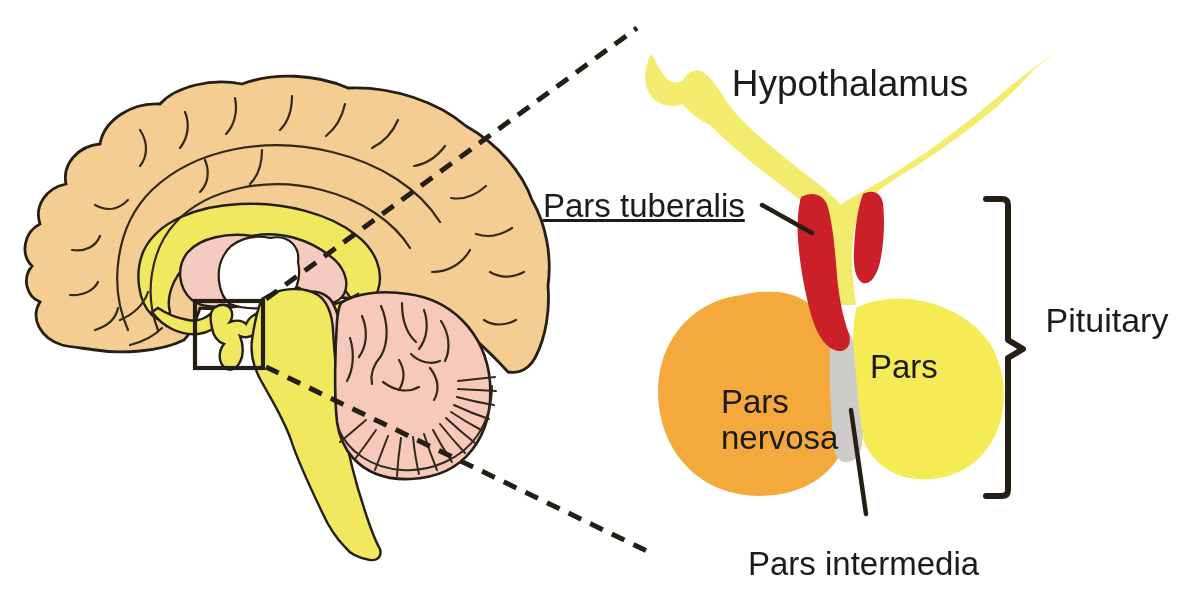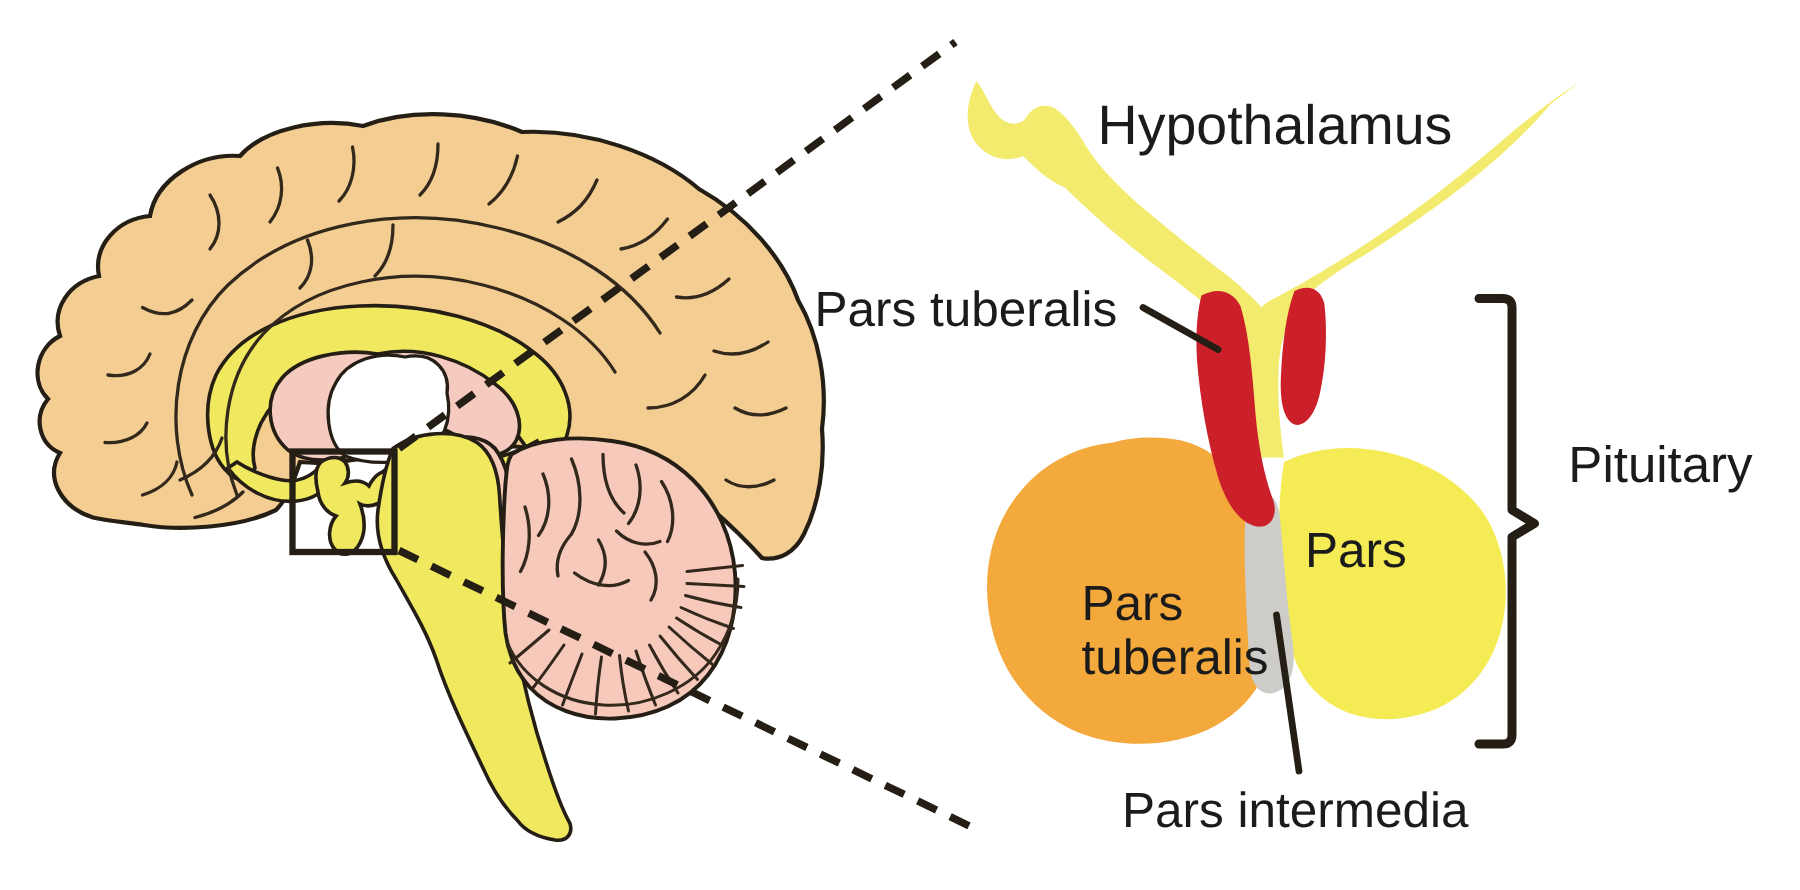--- a/index.html
+++ b/index.html
@@ -1,25 +1,25 @@
 <!DOCTYPE html>
 <html style="--bg: #FFFFFF; --label: #1B1B1B; --ink: #241E15; --sulcus_line: #33281C; --cerebrum_tan: #F3CD92; --brain_yellow: #F0E95F; --inner_pink: #F5CBBF; --cerebellum_pink: #F6C9BB; --band_yellow: #F2EB6E; --nervosa_yellow: #F4EB55; --distalis_orange: #F3A93C; --intermedia_gray: #CECCC9; --tuberalis_red: #CB1F29;"><head>
 <meta charset="utf-8">
 <style>
   html,body{margin:0;padding:0;background:#fff;}
   #stage{position:relative;width:1200px;height:593px;background:var(--bg);overflow:hidden;
          font-family:"Liberation Sans", sans-serif;}
   svg{position:absolute;left:0;top:0;}
   .lbl{position:absolute;color:var(--label);white-space:pre;line-height:1.1;}
   .lbl-hypothalamus{left:700px;top:64px;width:300px;text-align:center;font-size:37px;}
-  .lbl-tuberalis{left:543px;top:188px;font-size:33px;}
+  .lbl-tuberalis{left:543px;top:188px;font-size:33px;text-decoration:underline;}
   .lbl-distalis{left:721px;top:384px;font-size:33px;text-align:left;}
   .lbl-nervosa{left:870px;top:349px;font-size:33px;text-align:left;}
-  .lbl-intermedia{left:748px;top:522px;font-size:33px;text-align:center;}
-  .lbl-pituitary{left:1014px;top:292px;width:186px;text-align:center;font-size:34px;}
+  .lbl-intermedia{left:748px;top:546px;font-size:33px;text-align:center;}
+  .lbl-pituitary{left:1014px;top:302px;width:186px;text-align:center;font-size:34px;}
   
   .tan{fill:var(--cerebrum_tan);stroke:var(--ink);stroke-width:2.8;}
   .yellow{fill:var(--brain_yellow);stroke:var(--ink);stroke-width:2.4;}
   .pink{fill:var(--inner_pink);stroke:var(--ink);stroke-width:2.4;}
   .cpink{fill:var(--cerebellum_pink);stroke:var(--ink);stroke-width:2.6;}
   .white{fill:#ffffff;stroke:var(--ink);stroke-width:2.2;}
   .sulci path{fill:none;stroke:var(--sulcus_line);stroke-width:2.2;stroke-linecap:round;}
   .folia path{fill:none;stroke:var(--sulcus_line);stroke-width:2;stroke-linecap:round;}
   
   .band{fill:var(--band_yellow);}
@@ -308,17 +308,17 @@
 
       <line class="inkline" x1="762" y1="205" x2="812" y2="233" stroke-width="4.5"></line>
       <line class="inkline" x1="851" y1="410" x2="866" y2="514" stroke-width="4.5"></line>
 
       <path class="inkline" stroke-width="6" stroke-linejoin="round" d="M 986,199 L 1002,199 Q 1008,199 1008,205 L 1008,340 L 1023,349 L 1008,358 L 1008,490 Q 1008,496 1002,496 L 986,496"></path>
     </g>
   </svg>
 
   <div class="lbl lbl-hypothalamus">Hypothalamus</div>
   <div class="lbl lbl-tuberalis">Pars tuberalis</div>
-  <div class="lbl lbl-distalis"><span>Pars</span><br><span>tuberalis</span></div>
+  <div class="lbl lbl-distalis"><span>Pars</span><br><span>nervosa</span></div>
   <div class="lbl lbl-nervosa"><span>Pars</span><br></div>
   <div class="lbl lbl-intermedia">Pars intermedia</div>
   <div class="lbl lbl-pituitary"><span>Pituitary</span><br></div>
 </div>
 
 </body></html>

